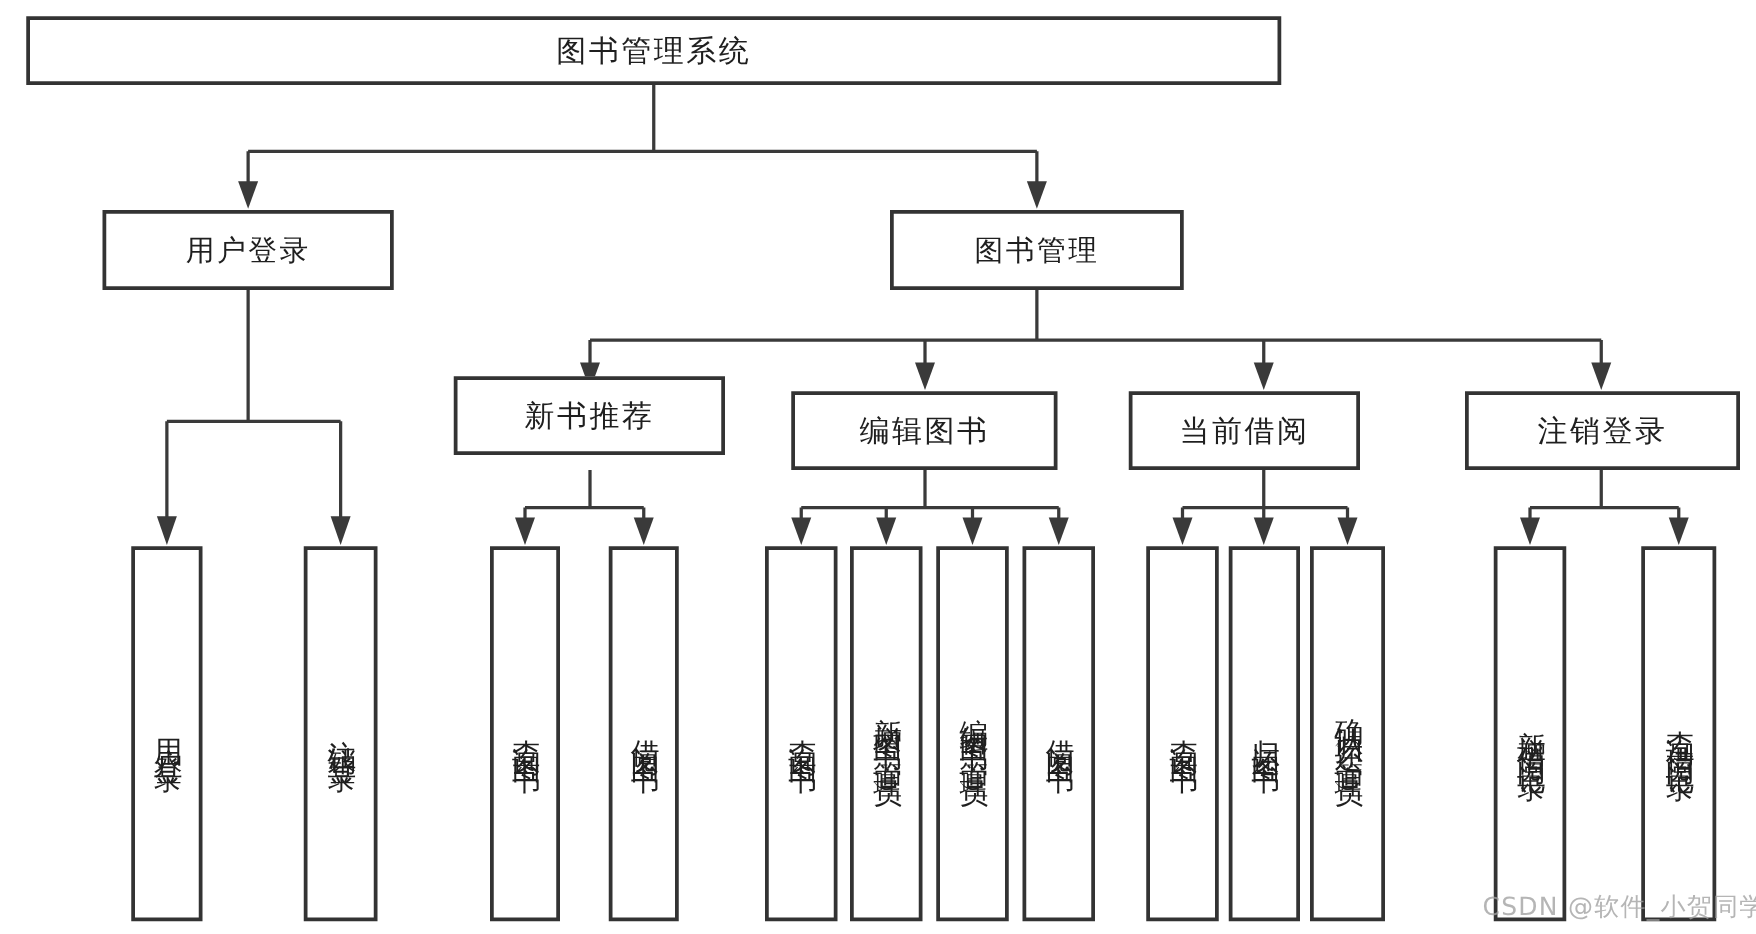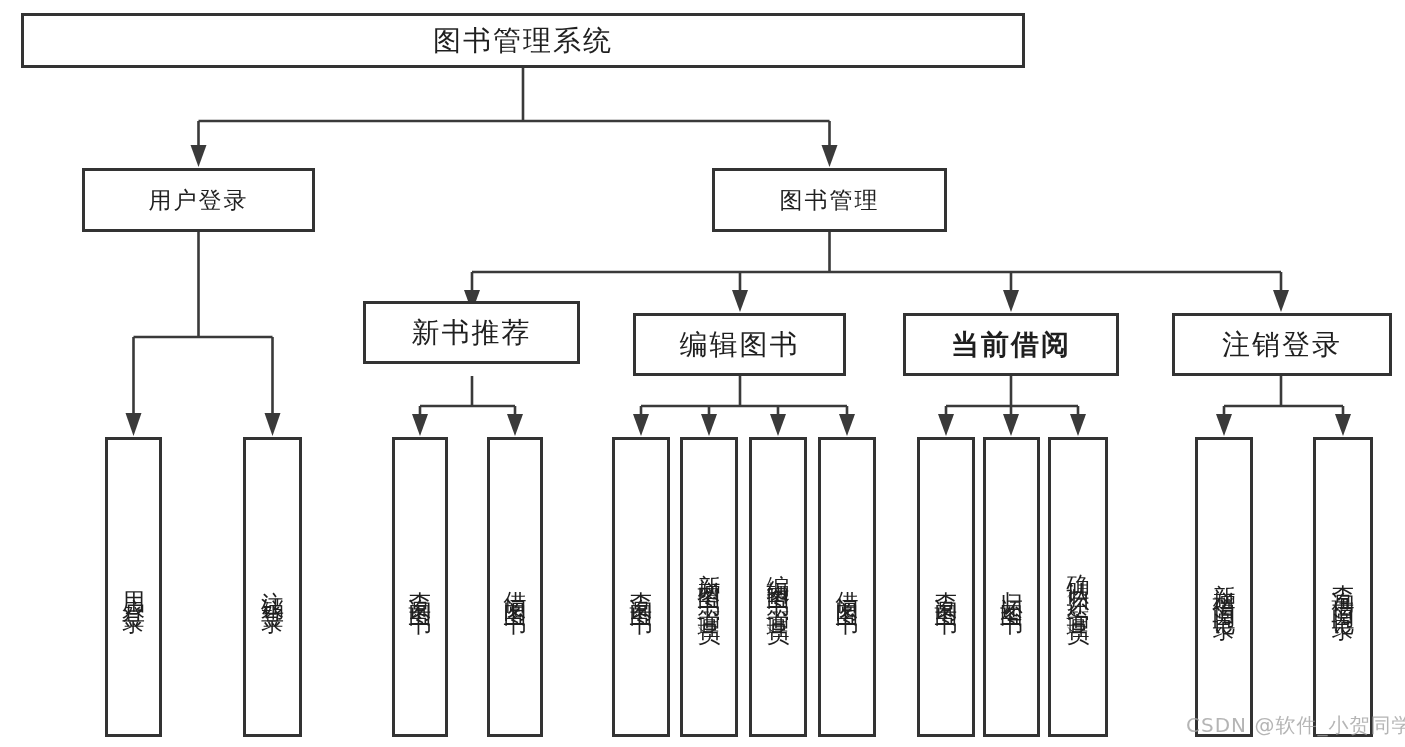--- a/index.html
+++ b/index.html
@@ -21,36 +21,36 @@
     position: absolute;
     box-sizing: border-box;
     border: 3px solid #333333;
     background: #ffffff;
     display: flex;
     align-items: center;
     justify-content: center;
     text-align: center;
   }
   .h-label { font-size: 23px; letter-spacing: 2px; white-space: nowrap; }
-  .root .h-label, .lvl3 .h-label { font-size: 28px; }
+  .root .h-label, .lvl3 .h-label { font-size: 24px; }
   .v-label {
     writing-mode: vertical-rl;
     text-orientation: mixed;
     font-size: 23px;
     letter-spacing: 7px;
     line-height: 1;
     white-space: nowrap;
   }
   
   .n-root   { left: 21px;   top: 13px;  width: 1004px; height: 55px; }
   .n-login  { left: 82px;   top: 168px; width: 233px;  height: 64px; }
   .n-mgmt   { left: 712px;  top: 168px; width: 235px;  height: 64px; }
   .n-rec    { left: 363px;  top: 301px; width: 217px;  height: 63px; }
   .n-borrow { left: 633px;  top: 313px; width: 213px;  height: 63px; }
-  .n-cur    { left: 903px;  top: 313px; width: 216px;  height: 63px; font-weight: bold; }
+  .n-cur    { left: 903px;  top: 313px; width: 185px;  height: 63px; }
   .n-log    { left: 1172px; top: 313px; width: 220px;  height: 63px; }
   .leaf { top: 437px; height: 300px; }
   .lf-1  { left: 105px;  width: 57px; }
   .lf-2  { left: 243px;  width: 59px; }
   .lf-3  { left: 392px;  width: 56px; }
   .lf-4  { left: 487px;  width: 56px; }
   .lf-5  { left: 612px;  width: 58px; }
   .lf-6  { left: 680px;  width: 58px; }
   .lf-7  { left: 749px;  width: 58px; }
   .lf-8  { left: 818px;  width: 58px; }

